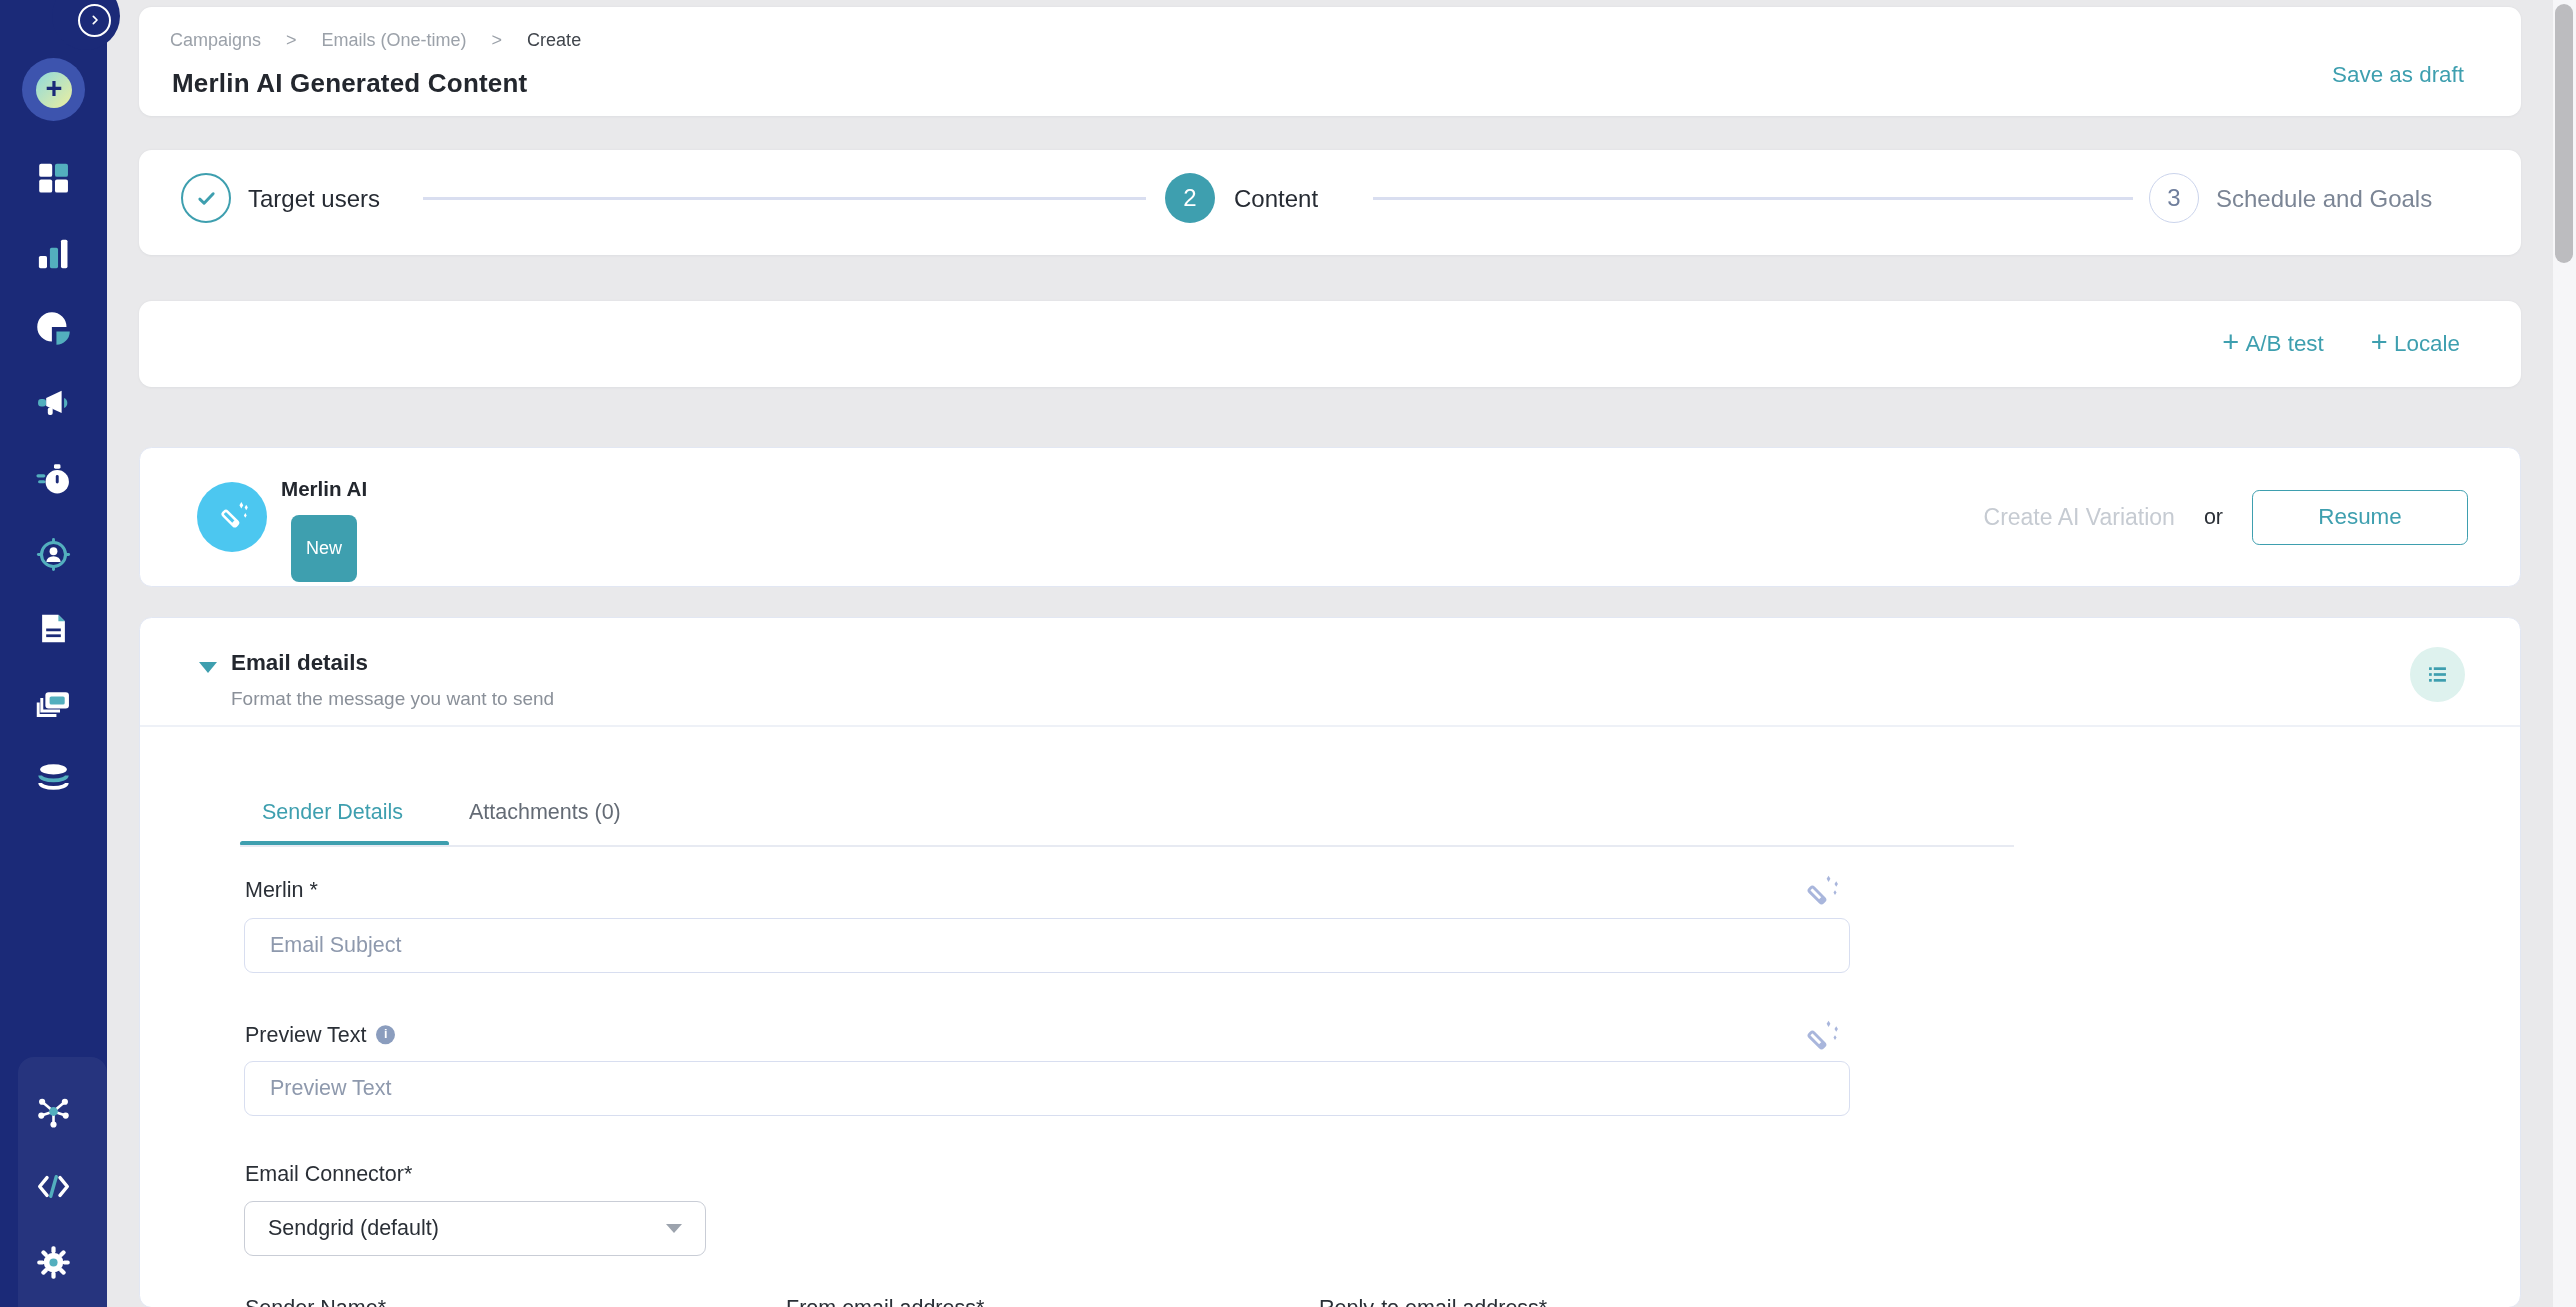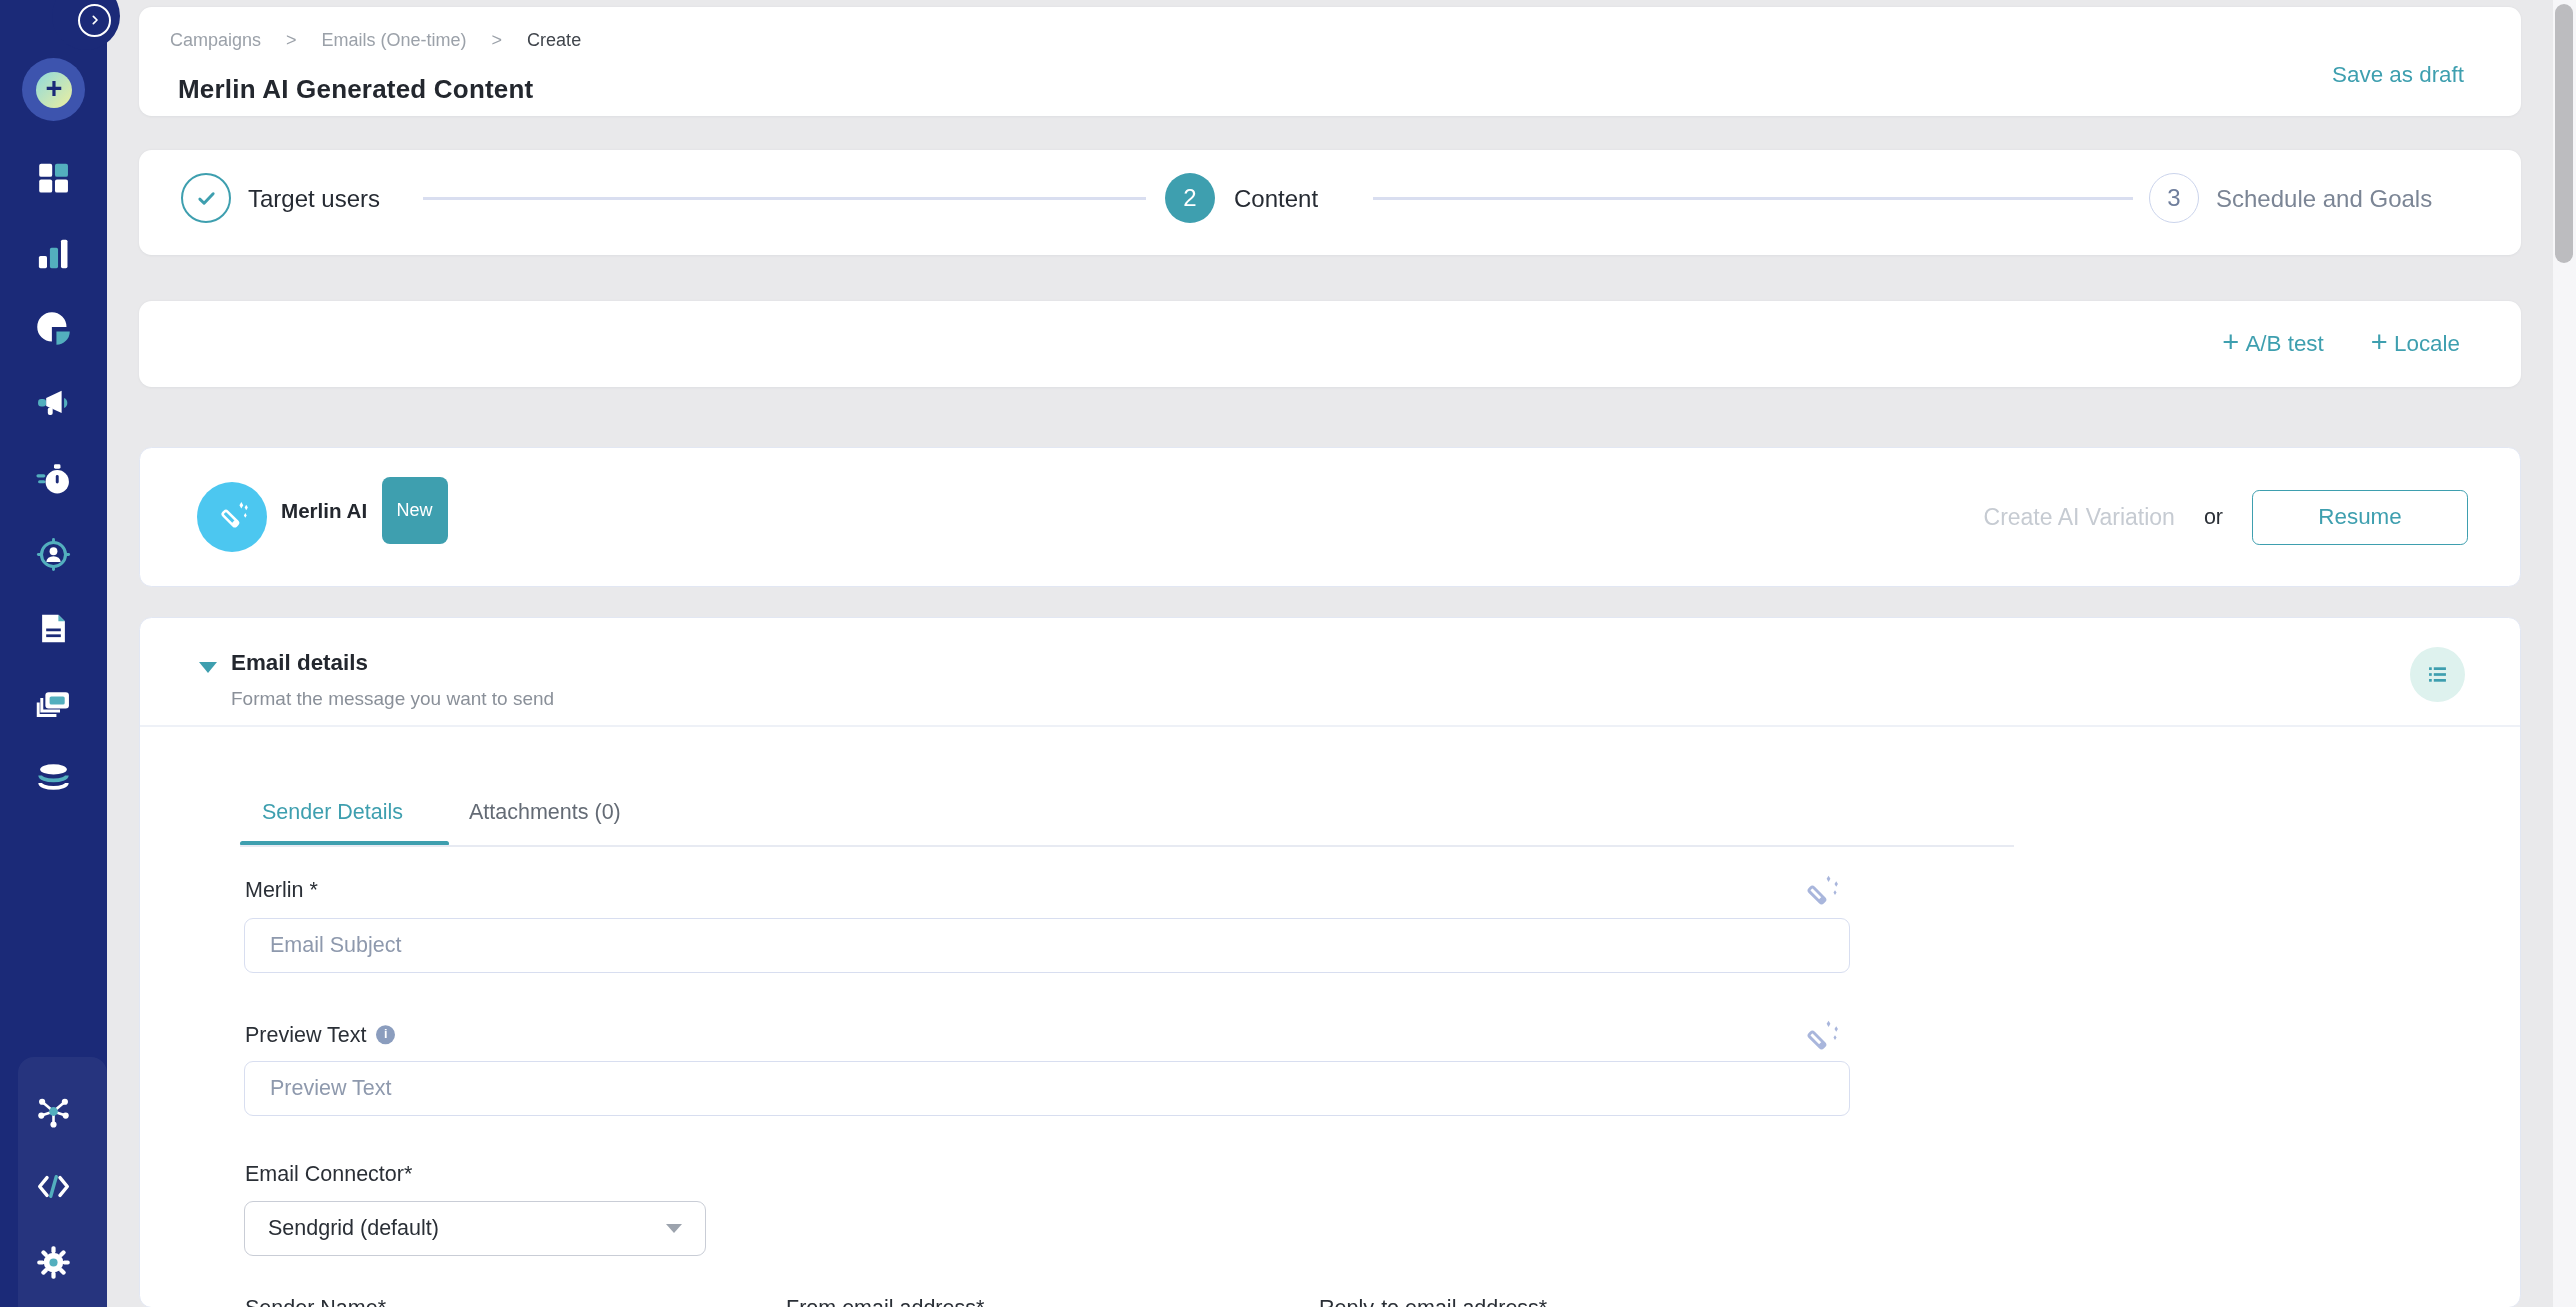--- a/index.html
+++ b/index.html
@@ -36,21 +36,21 @@
   .step-label{position:absolute;top:35px;font-size:24px;color:#262B33;}
   .step-label.upcoming{color:#7B8595;}
   .step-line{position:absolute;top:47px;height:2.7px;background:#D9DEF0;}
   
   .toolbar-card{top:301px;height:86px;display:flex;align-items:center;justify-content:flex-end;padding-right:61px;box-sizing:border-box;gap:47px;}
   .tool-link{display:flex;align-items:center;color:#3E9FAF;font-size:22.4px;cursor:pointer;}
   .tool-link .plus{font-size:29px;font-weight:400;margin-right:6.3px;line-height:1;padding-bottom:2.7px;}
   
   .merlin-card{top:447px;height:140px;}
   .merlin-avatar{position:absolute;left:57px;top:34px;width:70px;height:70px;border-radius:50%;background:#4CC7F0;display:flex;align-items:center;justify-content:center;}
-  .merlin-name-row{position:absolute;left:141px;top:29px;display:flex;align-items:center;gap:14.3px;}
+  .merlin-name-row{position:absolute;left:141px;top:29px;display:flex;align-items:center;gap:14.3px;flex-direction:column;}
   .merlin-name{font-size:20.6px;font-weight:700;color:#23272E;}
   .merlin-badge{background:#3E9FAF;color:#fff;font-size:18px;padding:23px 15px;border-radius:8px;}
   .merlin-desc{position:absolute;left:141px;top:82px;font-size:20.6px;color:#3F454D;}
   .merlin-actions{position:absolute;right:52px;top:0;height:100%;display:flex;align-items:center;gap:29px;}
   .create-variation{font-size:23px;color:#C6CBD2;}
   .or-text{font-size:21.5px;color:#2A2F36;}
   .resume-btn{width:216px;height:55px;border:1.8px solid #3E9FAF;border-radius:7.2px;background:#fff;color:#3E9FAF;font-size:22.4px;display:flex;align-items:center;justify-content:center;cursor:pointer;box-sizing:border-box;}
   
   .email-card{top:617px;height:691px;overflow:hidden;}
   .collapse-tri{position:absolute;left:59px;top:44px;width:0;height:0;border-left:9px solid transparent;border-right:9px solid transparent;border-top:11.6px solid #3E9FAF;cursor:pointer;}
@@ -208,21 +208,21 @@
 </div>
 
 <header class="card header-card">
   <div class="breadcrumb">
     <span>Campaigns</span>
     <span>&gt;</span>
     <span>Emails (One-time)</span>
     <span>&gt;</span>
     <span class="current">Create</span>
   </div>
-  <h1 class="page-title" style="margin:8px">Merlin AI Generated Content</h1>
+  <h1 class="page-title" style="margin:2px">Merlin AI Generated Content</h1>
   <a class="save-draft">Save as draft</a>
 </header>
 
 <section class="card stepper-card">
   <div class="step-circle complete" style="left:42px">
     <svg width="29" height="29" viewBox="0 0 24 24">
         <path d="M6.5 12.5 L10 16 L17.5 8" stroke="#3E9FAF" stroke-width="2.4" fill="none" stroke-linecap="round" stroke-linejoin="round"></path>
       </svg>
   </div>
   <div class="step-label" style="left:109px">Target users</div>

